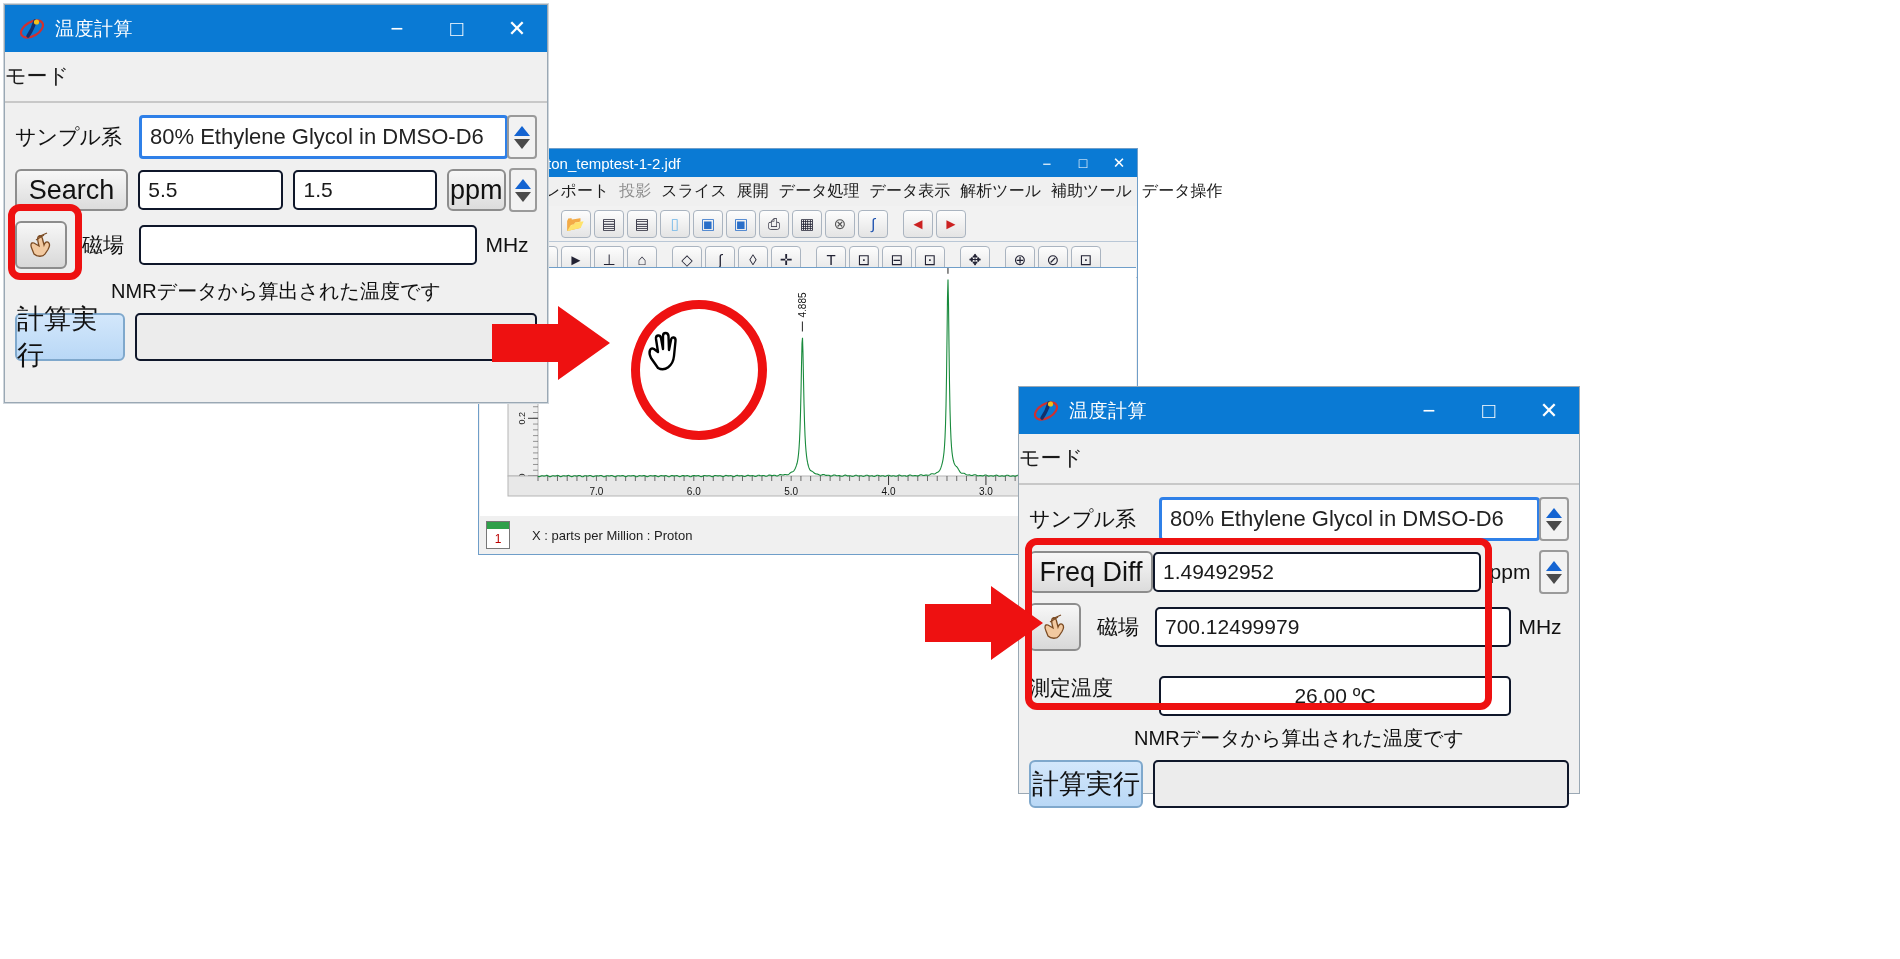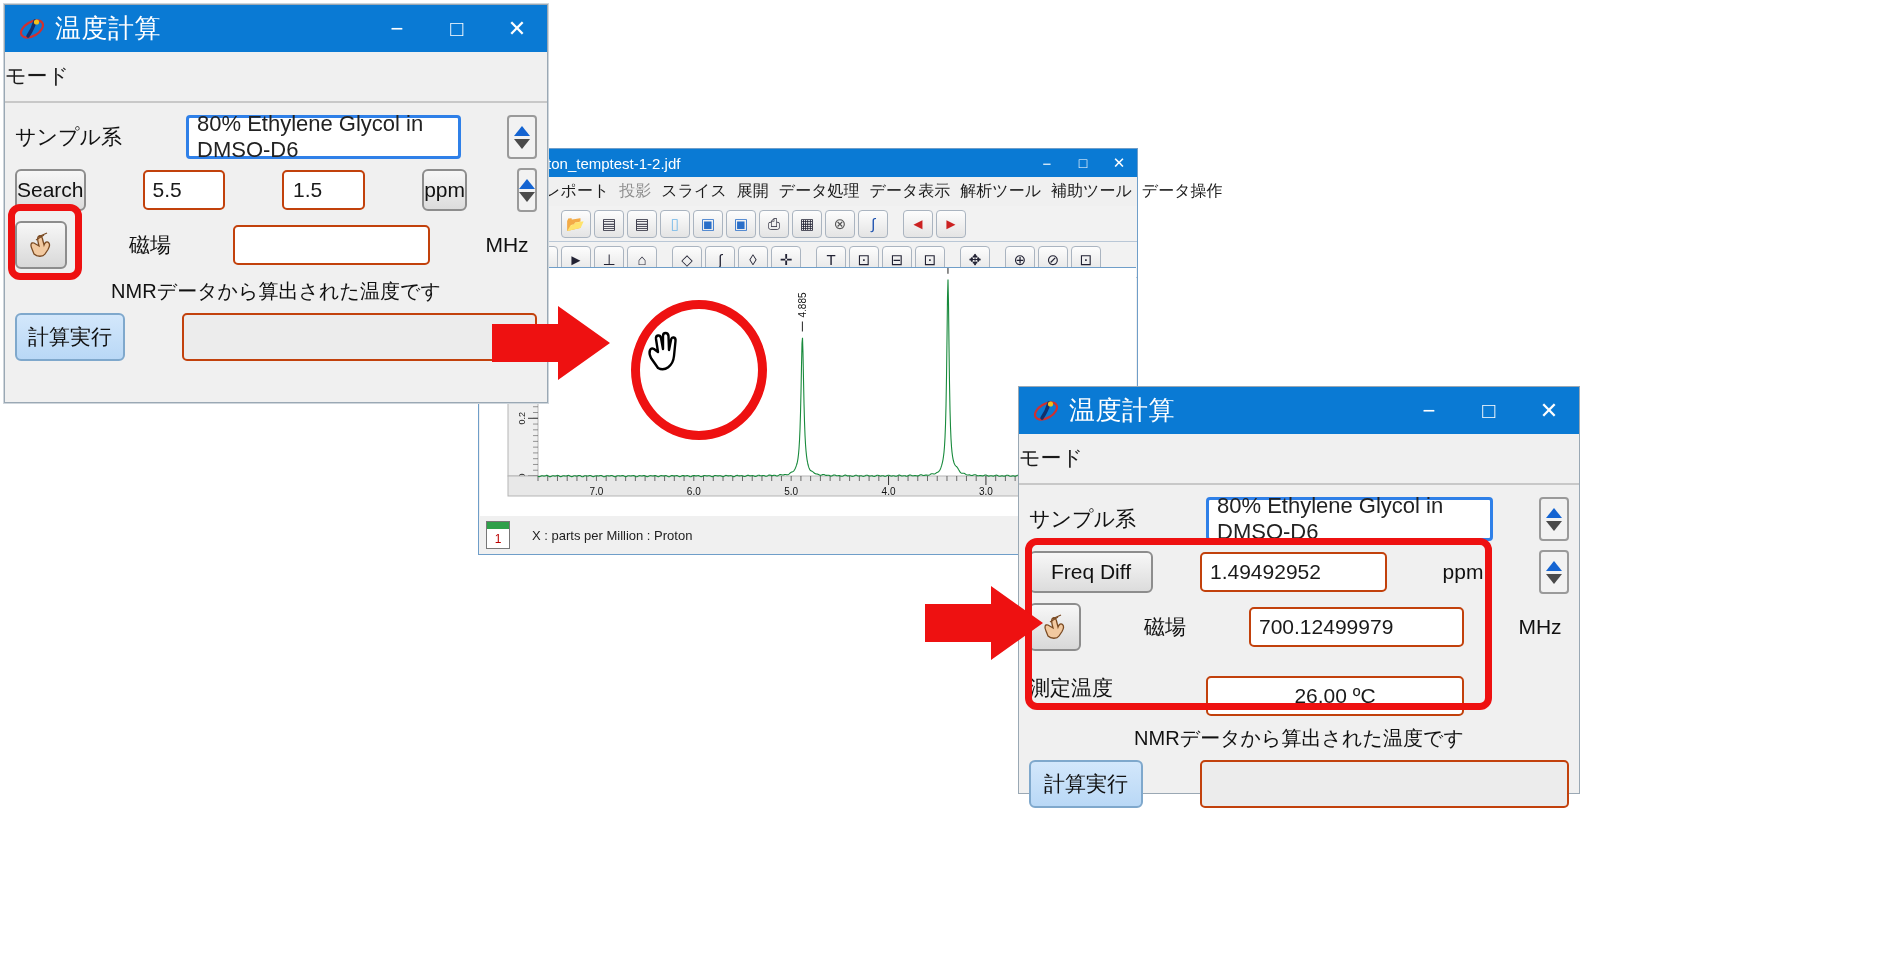--- a/index.html
+++ b/index.html
@@ -7,57 +7,57 @@
     width:1900px;height:959px;position:relative;background:#ffffff;
     font-family:"Liberation Sans","DejaVu Sans",sans-serif;
     overflow:hidden;
   }
   
   .win{position:absolute;box-sizing:border-box;background:#f0f0f0;}
   .titlebar{
     background:#0a7ad4;color:#fff;display:flex;align-items:center;
     font-size:23px;height:47px;padding:0 0 0 14px;box-sizing:border-box;
   }
-  .titlebar .tb-title{margin-left:10px;font-size:26px;letter-spacing:.5px;}
+  .titlebar .tb-title{margin-left:10px;font-size:19px;letter-spacing:.5px;}
   .tb-spacer{flex:1;}
   .tb-btn{width:60px;height:47px;display:flex;align-items:center;justify-content:center;
           font-size:22px;color:#fff;}
   .appicon{
     width:26px;height:26px;position:relative;display:inline-block;
   }
   .appicon svg{display:block;}
   .menustrip{
     background:#f0f0f0;border-bottom:2px solid #c8c8c8;
     font-size:21px;color:#1a1a1a;padding:10px 16px 11px 0;box-sizing:border-box;
   }
   .body-pane{padding:8px 10px 10px 10px;box-sizing:border-box;}
-  .row{display:flex;align-items:center;margin-bottom:9px;gap:47px;}
+  .row{display:flex;align-items:center;margin-bottom:9px;}
   .lbl{font-size:21px;color:#111;white-space:nowrap;}
   .tfield{
-    background:#fff;border:2px solid #c2410c;border-radius:5px;
+    background:#fff;border:2px solid #0f172a;border-radius:5px;
     font-size:21px;color:#1a1a1a;padding:4px 8px;box-sizing:border-box;
     height:40px;display:flex;align-items:center;
   }
   .tfield.disabled{background:#ececec;color:#777;}
   .combo{
     background:#fff;border:3px solid #2f80e8;border-radius:4px;
     font-size:22px;color:#222;padding:3px 8px;box-sizing:border-box;
     height:44px;display:flex;align-items:center;
   }
   .spin{
     width:30px;height:44px;border:2px solid #9a9a9a;border-radius:4px;background:#f2f2f2;
     display:flex;flex-direction:column;align-items:center;justify-content:center;box-sizing:border-box;
   }
   .spin i{display:block;width:0;height:0;border-left:8px solid transparent;border-right:8px solid transparent;}
   .spin i.up{border-bottom:10px solid #1464d2;margin-bottom:3px;}
   .spin i.dn{border-top:10px solid #4a4a4a;}
   .btn{
     background:linear-gradient(#f7f7f7,#dcdcdc);
     border:2px solid #8d8d8d;border-radius:6px;
-    font-size:21px;color:#111;display:flex;align-items:center;justify-content:center;
+    font-size:27px;color:#111;display:flex;align-items:center;justify-content:center;
     box-sizing:border-box;height:42px;
   }
   .btn.blue{background:linear-gradient(#d3e7fb,#b9d8f6);border-color:#7fa8cc;}
   .hand-btn{
     width:52px;height:48px;border:2px solid #8d8d8d;border-radius:6px;
     background:linear-gradient(#f7f7f7,#d8d8d8);display:flex;align-items:center;justify-content:center;
     box-sizing:border-box;
   }
   .hint{font-size:20px;color:#111;text-align:center;}
   .redbox{

